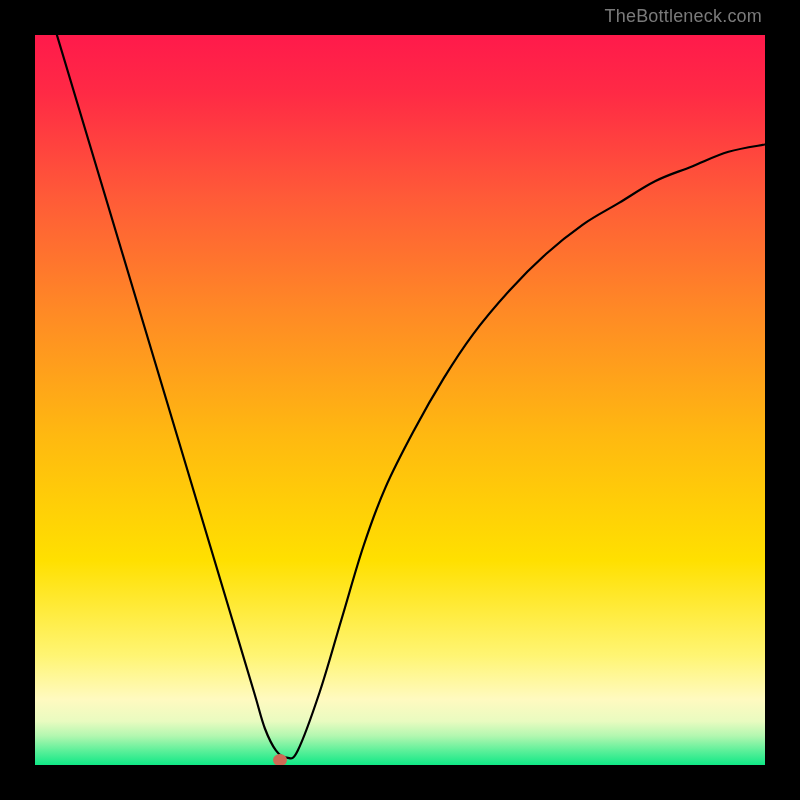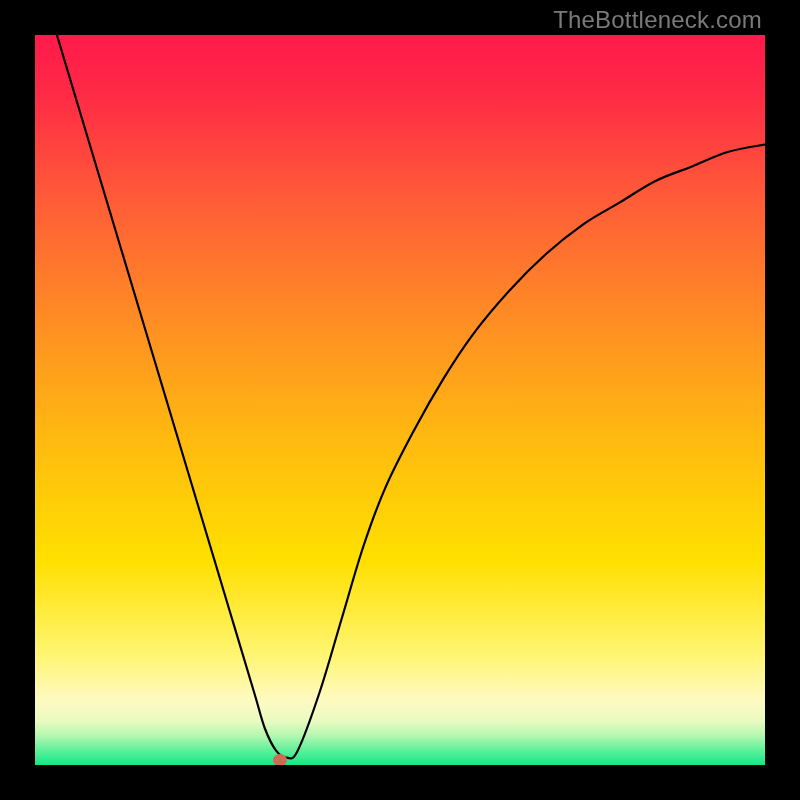--- a/index.html
+++ b/index.html
@@ -25,21 +25,21 @@
   }
   .curve-svg {
     position: absolute;
     inset: 0;
   }
   .watermark {
     position: absolute;
     top: 6px;
     right: 38px;
     color: #7a7a7a;
-    font-size: 24px;
+    font-size: 18px;
     font-weight: 500;
     letter-spacing: 0.2px;
   }
   .marker {
     position: absolute;
     width: 14px;
     height: 12px;
     border-radius: 50%;
     background: #cf6a55;
     transform: translate(-50%, -50%);

